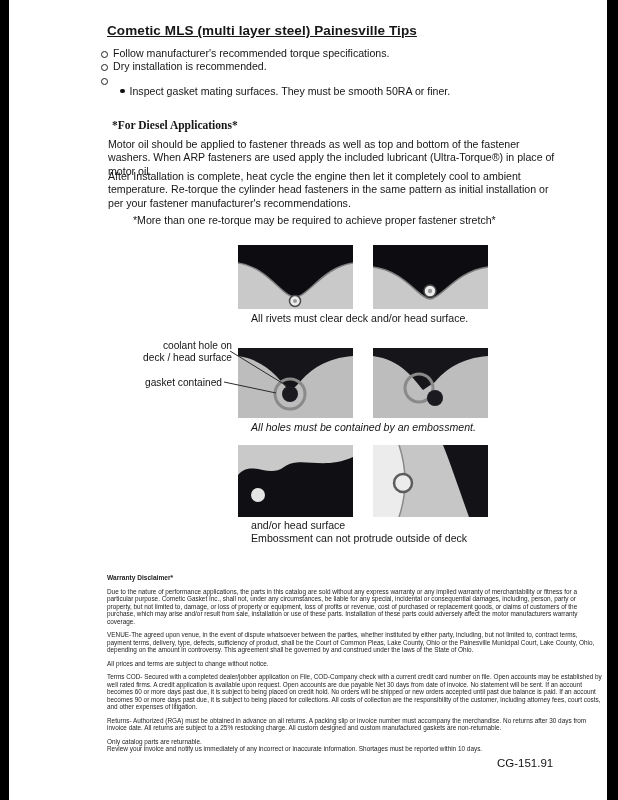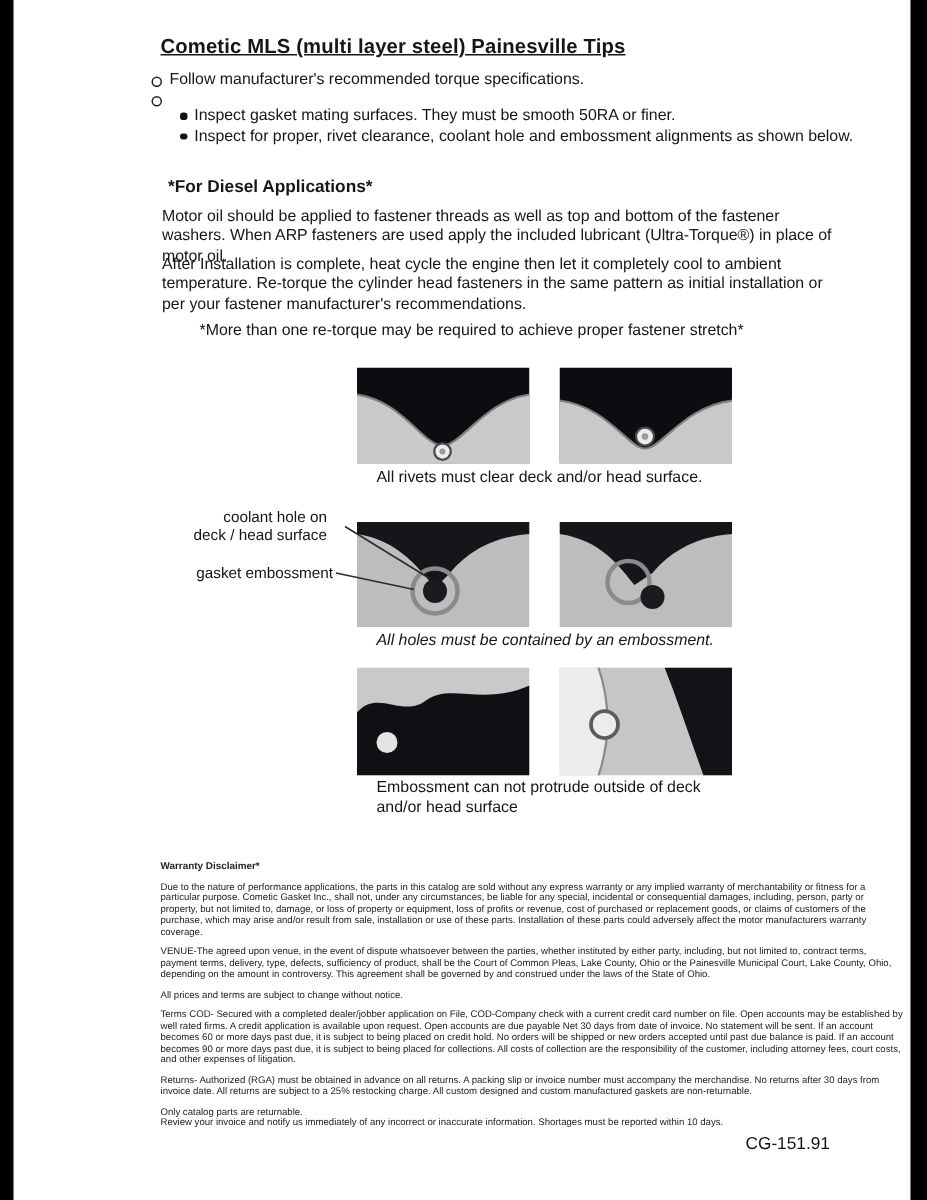--- a/index.html
+++ b/index.html
@@ -19,33 +19,33 @@
     font-size: 13.5px; font-weight: bold; text-decoration: underline;
     letter-spacing: .1px;
   }
 
   .bullets { position: absolute; left: 101px; top: 47px; font-size: 10.6px; line-height: 13.4px; width: 470px; }
   .b-row  { display: flex; align-items: flex-start; }
   .b-marker { width: 5px; height: 5px; border: 1px solid #222; border-radius: 50%; margin: 3.8px 5px 0 0; flex: 0 0 auto; }
   .sb-row { display: flex; align-items: flex-start; margin-left: 19px; }
   .sb-marker { width: 4.5px; height: 4.5px; background: #111; border-radius: 50%; margin: 4.2px 5px 0 0; flex: 0 0 auto; }
 
-  .h-diesel { position: absolute; left: 112px; top: 119px; font-size: 11.5px; font-weight: bold; }
+  .h-diesel { position: absolute; left: 112px; top: 119px; font-size: 11.5px; font-weight: bold; font-family: Liberation Serif, serif; }
   .para { position: absolute; left: 108px; width: 454px; font-size: 10.6px; line-height: 13.4px; }
   #p1 { top: 138px; }
   #p2 { top: 170px; }
   #p3 { top: 214px; margin-left: 25px; }
 
   .fig-label { position: absolute; width: 115px; text-align: center; font-size: 11.5px; letter-spacing: .6px; color: #1c1c1c; margin-top: 32px; }
   .fig { position: absolute; width: 115px; }
   .fig svg { display: block; width: 100%; height: 100%; }
   .caption { position: absolute; left: 238px; font-size: 10.6px; line-height: 12.6px; margin-left: 13px; }
 
   .annot { position: absolute; font-size: 10.2px; line-height: 11.6px; text-align: right; color: #141414; }
-  #annot-coolant { left: 108px; top: 340px; width: 110px; }
+  #annot-coolant { left: 122px; top: 340px; width: 110px; }
   #annot-emboss  { left: 114px; top: 377px; width: 108px; }
 
   .overlay { position: absolute; left: 0; top: 0; width: 618px; height: 800px; pointer-events: none; }
 
   .legal { position: absolute; left: 107px; top: 574px; width: 495px; font-size: 6.4px; line-height: 7.5px; color: #232323; }
   .legal .lg-h { font-weight: bold; font-size: 6.6px; margin: 0 0 6px 0; }
   .legal p { margin: 0 0 6px 0; }
   .legal p.tight { margin-bottom: 0; }
 
   .code { position: absolute; left: 497px; top: 757px; font-size: 11.5px; color: #111; }
@@ -58,28 +58,28 @@
 
 <div class="title">Cometic MLS (multi layer steel) Painesville Tips</div>
 
 <div class="bullets">
   <div class="b-row">
     <span class="b-marker"></span>
     <span>Follow manufacturer's recommended torque specifications.</span>
   </div>
   <div class="b-row">
     <span class="b-marker"></span>
+    <span>Dry installation is recommended.</span>
+  </div>
+  <div class="b-row">
+    <span class="b-marker"></span>
   </div>
   <div class="sb-row">
     <span class="sb-marker"></span>
     <span>Inspect gasket mating surfaces.  They must be smooth 50RA or finer.</span>
-  </div>
-  <div class="sb-row">
-    <span class="sb-marker"></span>
-    <span>Inspect for proper, rivet clearance, coolant hole and embossment alignments as shown below.</span>
   </div>
 </div>
 
 <div class="h-diesel">*For Diesel Applications*</div>
 <div class="para" id="p1">Motor oil should be applied to fastener threads as well as top and bottom of the fastener washers. When ARP fasteners are used apply the included lubricant (Ultra-Torque®) in place of motor oil.</div>
 <div class="para" id="p2">After Installation is complete, heat cycle the engine then let it completely cool to ambient temperature. Re-torque the cylinder head fasteners in the same pattern as initial installation or per your fastener manufacturer's recommendations.</div>
 <div class="para" id="p3">*More than one re-torque may be required to achieve proper fastener stretch*</div>
 
 <div class="fig-label" style="left:238px; top:230px;">RIGHT</div>
 <div class="fig-label" style="left:373px; top:230px;">WRONG</div>
@@ -104,21 +104,21 @@
 </div>
 <div class="caption" style="top:312px;">All rivets must clear deck and/or head surface.</div>
 
 <div class="fig-label" style="left:238px; top:334px;">RIGHT</div>
 <div class="fig-label" style="left:373px; top:334px;">WRONG</div>
 
 <div class="annot" id="annot-coolant">
   <div>coolant hole on</div>
   <div>deck / head surface</div>
 </div>
-<div class="annot" id="annot-emboss">gasket embossment</div>
+<div class="annot" id="annot-emboss">gasket contained</div>
 
 <div class="fig" style="left:238px; top:348px; height:70px;">
   <svg viewBox="0 0 115 70">
     <rect width="115" height="70" fill="#bdbdbd"></rect>
     <path d="M0,0 L115,0 L115,8 C88,10 72,22 62,34 L52,44 C42,32 28,12 0,8 Z" fill="#15151a"></path>
     <circle cx="52" cy="46" r="15" fill="none" stroke="#8a8a8a" stroke-width="3"></circle>
     <circle cx="52" cy="46" r="8" fill="#1a1a20"></circle>
   </svg>
 </div>
 <div class="fig" style="left:373px; top:348px; height:70px;">
@@ -144,22 +144,22 @@
 <div class="fig" style="left:373px; top:445px; height:72px;">
   <svg viewBox="0 0 115 72">
     <rect width="115" height="72" fill="#c6c6c6"></rect>
     <path d="M0,0 L26,0 C34,24 34,48 26,72 L0,72 Z" fill="#ececec"></path>
     <path d="M26,0 C34,24 34,48 26,72" fill="none" stroke="#8a8a8a" stroke-width="1.5"></path>
     <path d="M70,0 L115,0 L115,72 L96,72 C86,44 78,20 70,0 Z" fill="#121217"></path>
     <circle cx="30" cy="38" r="9" fill="#ececec" stroke="#5c5c5c" stroke-width="2.5"></circle>
   </svg>
 </div>
 <div class="caption" style="top:519px;">
+  <div>and/or head surface</div>
   <div>Embossment can not protrude outside of deck</div>
-  <div>and/or head surface</div>
 </div>
 
 <svg class="overlay">
   <line x1="230" y1="351" x2="287" y2="386" stroke="#2a2a2a" stroke-width="1"></line>
   <line x1="224" y1="382" x2="276" y2="393" stroke="#2a2a2a" stroke-width="1"></line>
 </svg>
 
 <div class="legal">
   <div class="lg-h">Warranty Disclaimer*</div>
   <p>Due to the nature of performance applications, the parts in this catalog are sold without any express warranty or any implied warranty of merchantability or fitness for a particular purpose.  Cometic Gasket Inc., shall not, under any circumstances, be liable for any special, incidental or consequential damages, including, person, party or property, but not limited to, damage, or loss of property or equipment, loss of profits or revenue, cost of purchased or replacement goods, or claims of customers of the purchase, which may arise and/or result from sale, installation or use of these parts.  Installation of these parts could adversely affect the motor manufacturers warranty coverage.</p>

